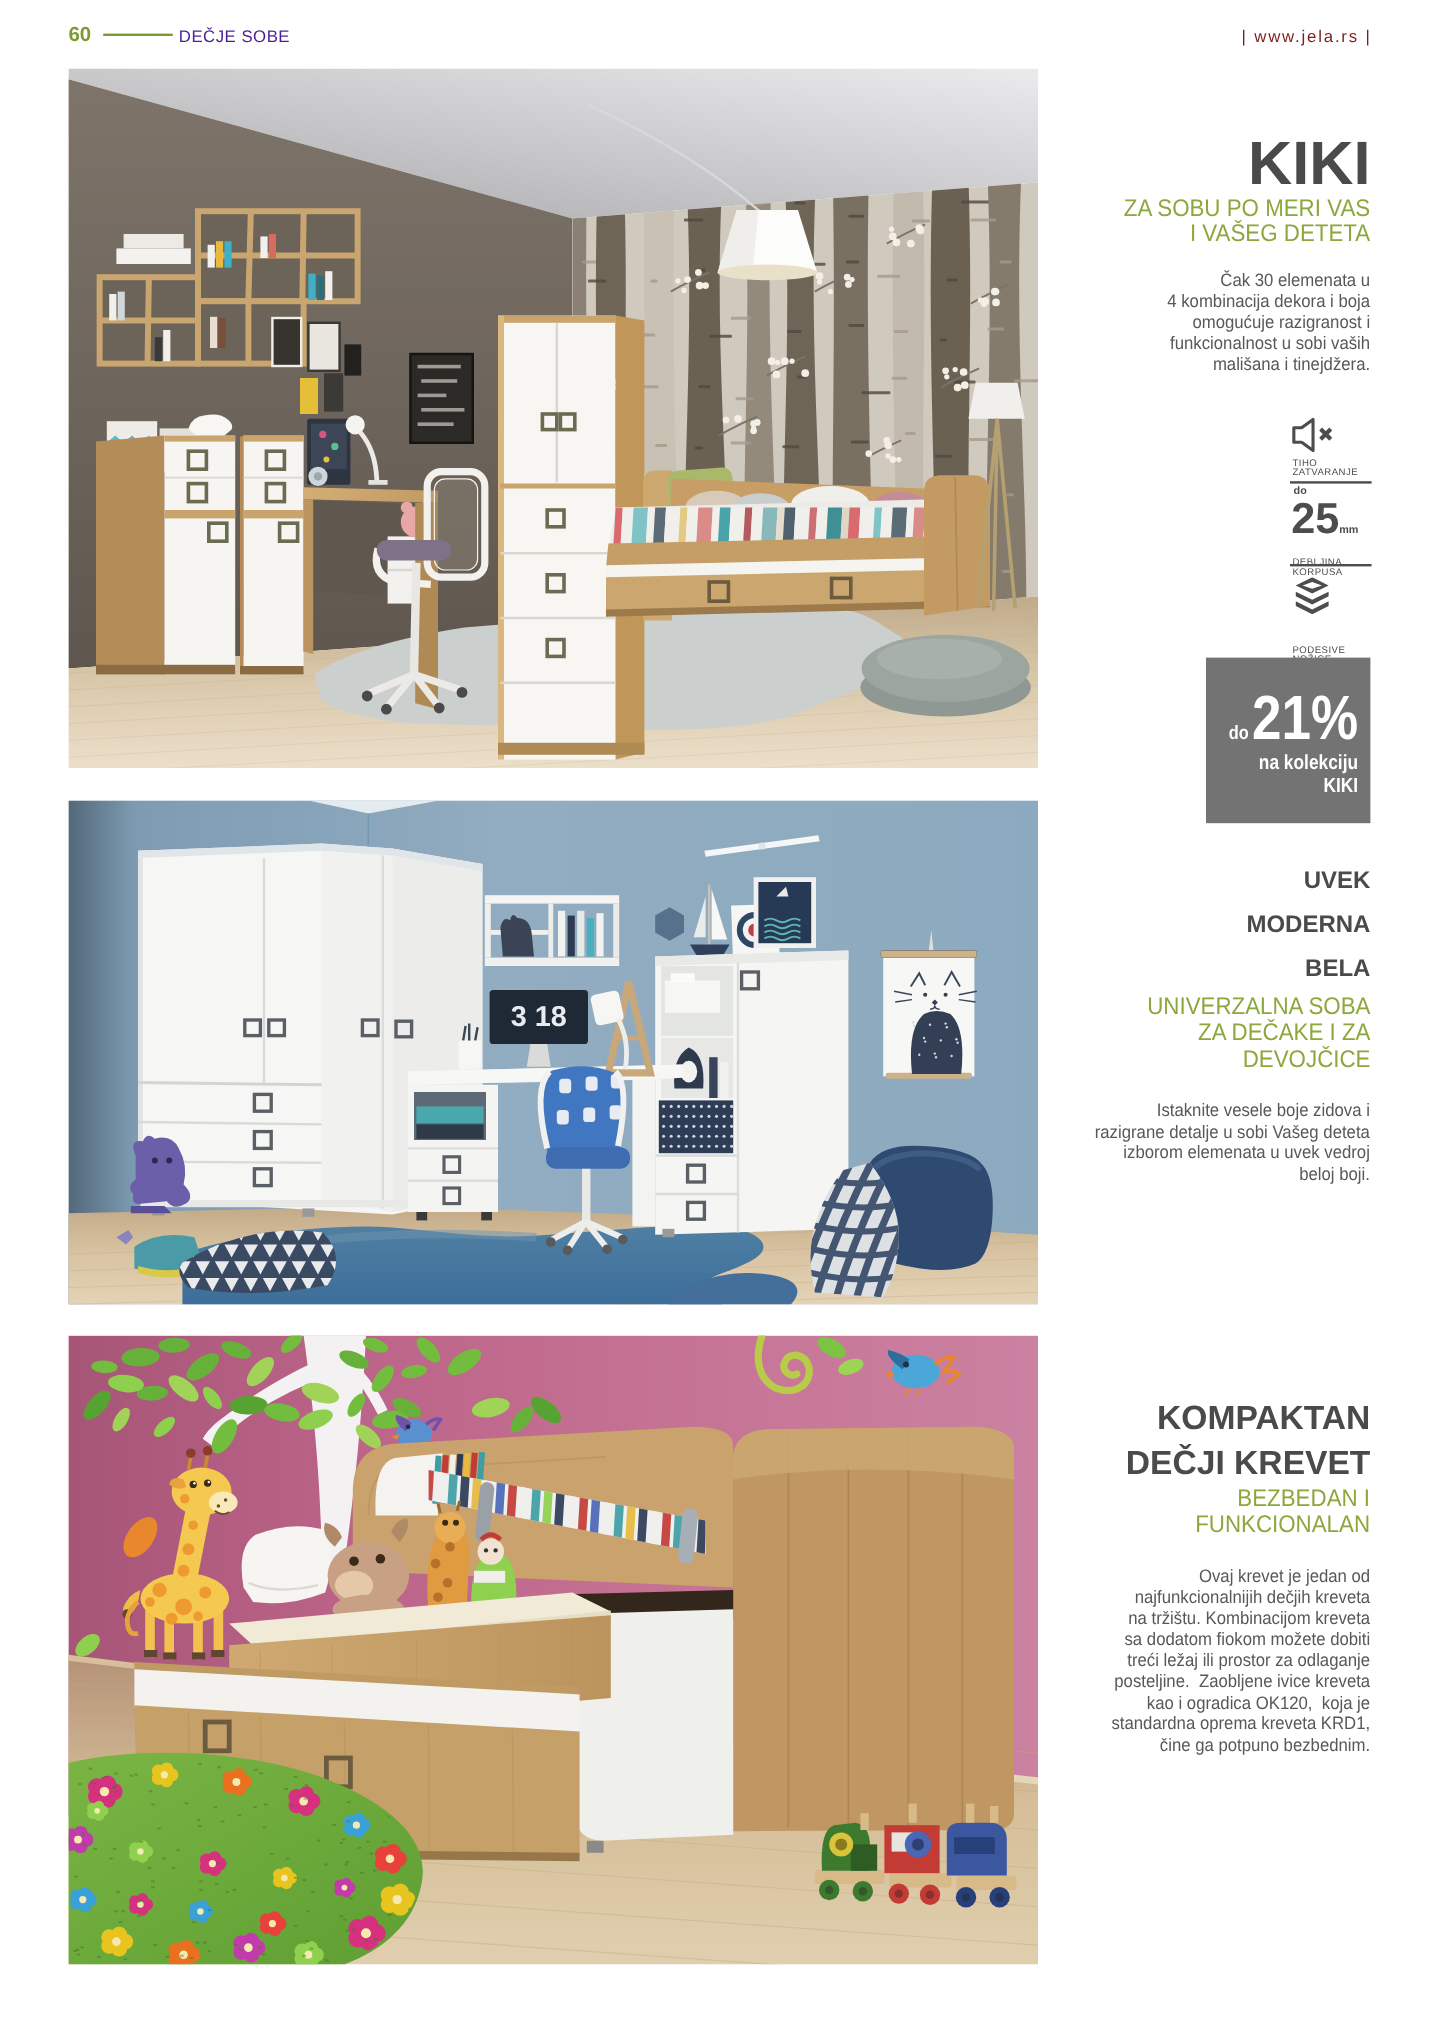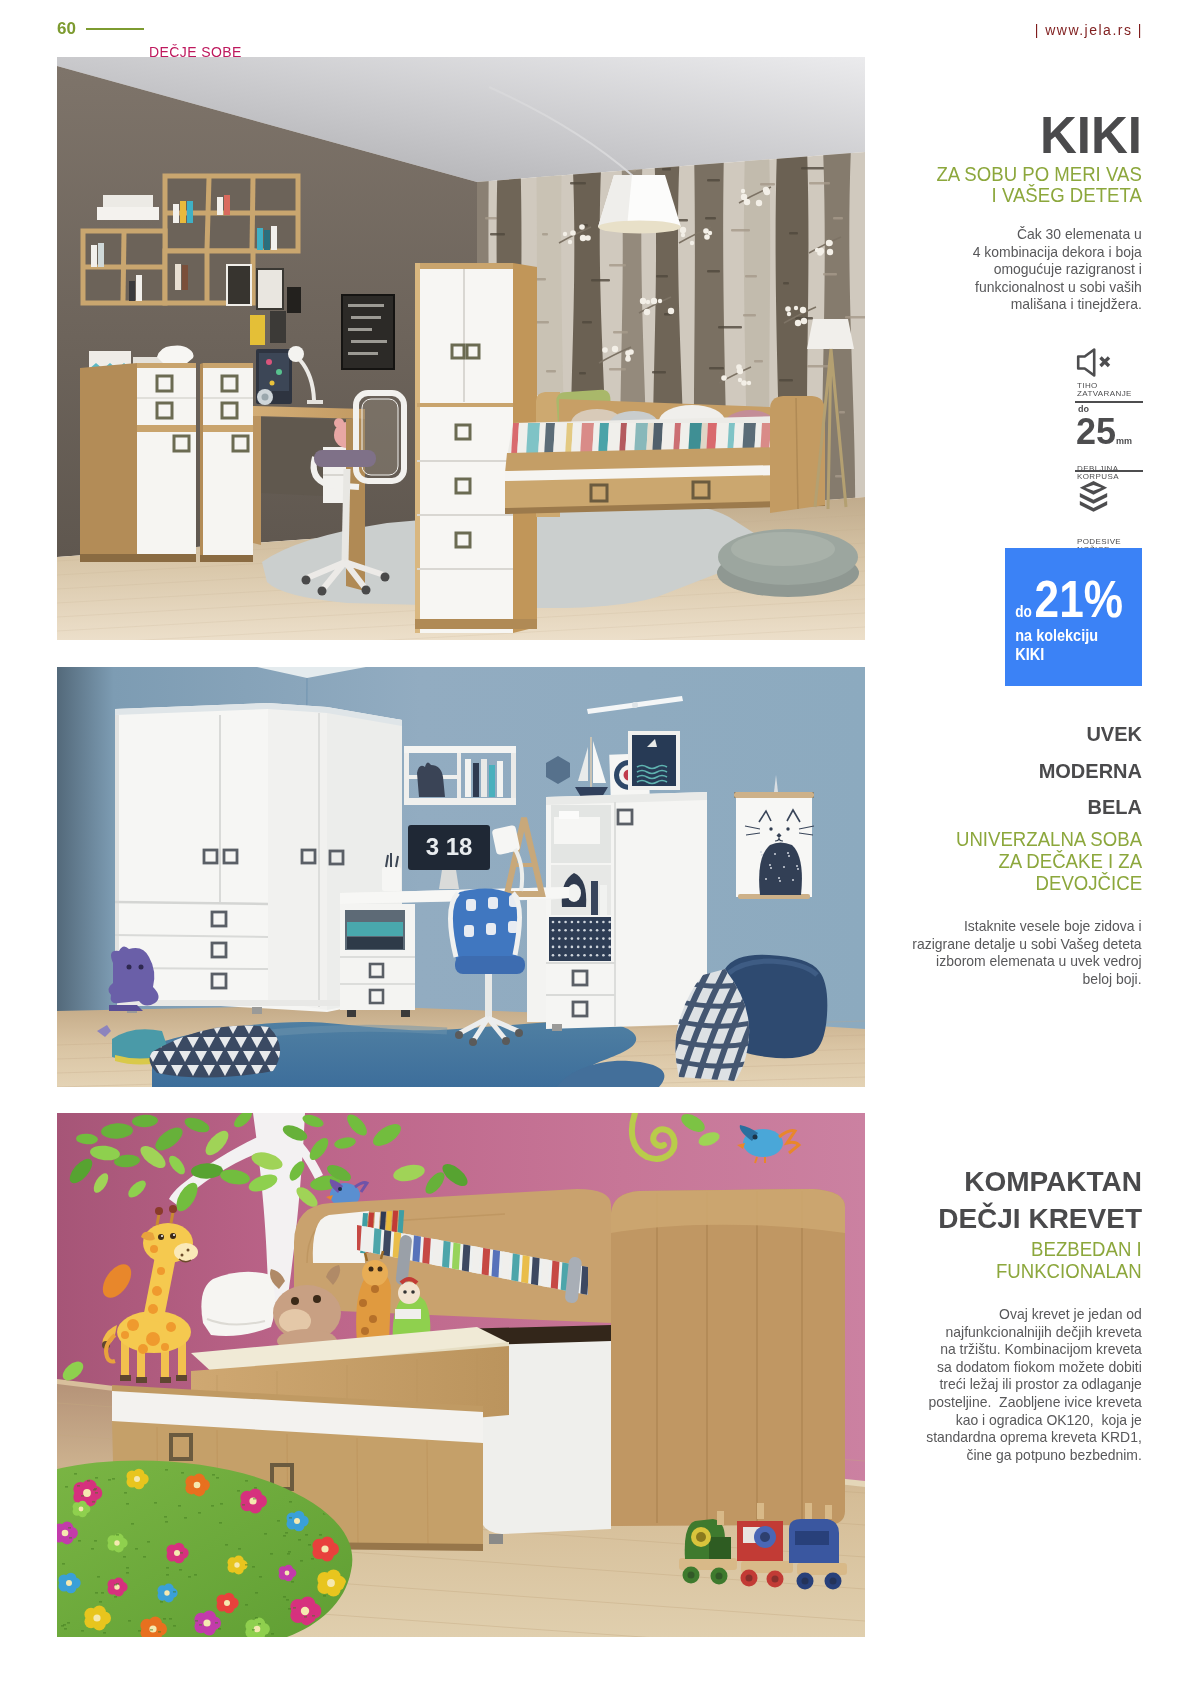--- a/index.html
+++ b/index.html
@@ -11,21 +11,21 @@
 .body{color:#58585a;font-size:15px;line-height:17.6px;transform:scaleX(0.93);transform-origin:100% 0;}
 .cap{color:#4d4d4f;font-weight:normal;font-size:8px;letter-spacing:0.4px;line-height:8px;}
 </style>
 </head>
 <body>
 
 <div class="abs" style="left:57px;top:19px;font-size:17px;font-weight:bold;color:#7d9b30;">60</div>
 
 <div class="abs" style="left:86px;top:28px;width:58px;height:2px;background:#7d9b30;"></div>
 
-<div class="abs" style="left:149px;top:21.5px;font-size:14px;color:#be185d;letter-spacing:0.4px;margin-top:22px;">DEČJE SOBE</div>
+<div class="abs" style="left:149px;top:21.5px;font-size:14px;color:#4c1d95;letter-spacing:0.4px;">DEČJE SOBE</div>
 
 <div class="abs" style="right:57px;top:22px;font-size:14px;color:#7f1d1d;letter-spacing:1.5px;text-align:right;">| www.jela.rs |</div>
 
 <svg class="abs" style="left:57px;top:57px;" width="808" height="583" viewBox="0 0 808 583">
 
 <defs>
 <linearGradient id="p1ceil" x1="0" y1="1" x2="1" y2="0">
 <stop offset="0" stop-color="#a6a6a9"></stop>
         <stop offset="0.45" stop-color="#c6c6c9"></stop>
         <stop offset="1" stop-color="#ebebed"></stop>
@@ -1402,21 +1402,21 @@
 <svg class="abs" style="left:1077px;top:481px;" width="33" height="31" viewBox="0 0 36 34">
 <g fill="#4d4d4f">
 <path d="M18,0 L33,7.5 18,15 3,7.5 Z M18,4.4 L26.8,7.5 18,10.6 9.2,7.5 Z" fill-rule="evenodd"></path>
 <path d="M3,13.2 L18,20.7 33,13.2 33,17.5 18,25 3,17.5 Z"></path>
 <path d="M3,22 L18,29.5 33,22 33,26.3 18,33.8 3,26.3 Z"></path>
 </g>
 </svg>
 
 <div class="abs cap" style="left:1077px;top:538px;">PODESIVE<br>NOŽICE</div>
 
-<div class="abs" style="left:1005px;top:548px;width:137px;height:138px;background:#3b82f6;color:#fff;text-align:left;">
+<div class="abs" style="left:1005px;top:548px;width:137px;height:138px;background:#737373;color:#fff;text-align:right;">
 <div style="transform:scaleX(0.85);">
 <div style="margin-top:26px;font-size:52px;line-height:50px;font-weight:bold;"><span style="font-size:16px;font-weight:bold;">do </span>21%</div>
 <div style="margin-top:-11px;font-size:17px;line-height:19px;font-weight:bold;">na kolekciju<br>KIKI</div>
 </div>
 </div>
 
 <div class="abs rt title" style="right:58px;top:716px;font-size:20px;line-height:36.6px;">UVEK<br>MODERNA<br>BELA</div>
 
 <div class="abs rt green" style="right:58px;top:829px;font-size:20px;line-height:21.8px;">UNIVERZALNA SOBA<br>ZA DEČAKE I ZA<br>DEVOJČICE</div>
 

